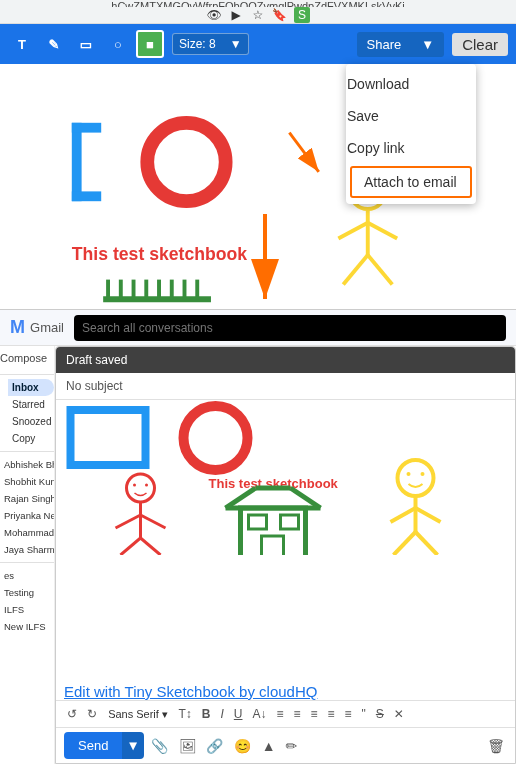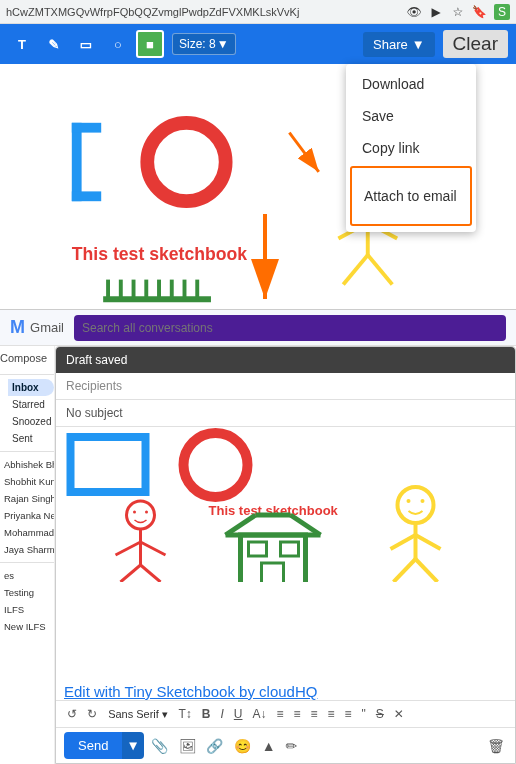--- a/index.html
+++ b/index.html
@@ -18,20 +18,21 @@
     .browser-bar {
       width: 100%;
       height: 24px;
       background: #f1f3f4;
       display: flex;
       align-items: center;
       padding: 0 6px;
       font-size: 11px;
       color: #333;
       border-bottom: 1px solid #ddd;
+      flex-direction: column;
     }
 
     .browser-bar-text {
       flex: 1;
       font-size: 11px;
       color: #444;
       overflow: hidden;
       white-space: nowrap;
     }
 
@@ -84,75 +85,75 @@
     .size-dropdown {
       background: #1565c0;
       color: white;
       border: 1px solid rgba(255,255,255,0.4);
       border-radius: 3px;
       padding: 3px 6px;
       font-size: 12px;
       cursor: pointer;
       display: flex;
       align-items: center;
-      gap: 1px;
+      gap: 14px;
       margin-left: 4px;
     }
 
     .share-btn {
       background: #1565c0;
       color: white;
       border: none;
       border-radius: 3px;
       padding: 5px 10px;
       font-size: 13px;
       cursor: pointer;
       display: flex;
       align-items: center;
-      gap: 4px;
+      gap: 20px;
       margin-left: auto;
     }
 
     .clear-btn {
       background: #e0e0e0;
       color: #333;
       border: none;
       border-radius: 3px;
       padding: 3px 10px;
-      font-size: 19px;
+      font-size: 15px;
       cursor: pointer;
       margin-left: 4px;
       text-align: right;
     }
 
     
     .dropdown-menu {
       position: absolute;
       top: 64px;
       right: 40px;
       background: white;
       border-radius: 4px;
       box-shadow: 0 2px 10px rgba(0,0,0,0.3);
       z-index: 100;
       min-width: 130px;
       padding: 4px 0;
     }
 
     .dropdown-item {
-      padding: 8px 16px;
+      padding: 8px 1px;
       font-size: 14px;
       color: #333;
       cursor: pointer;
     }
 
     .dropdown-item.highlighted {
       border: 2px solid #ff6d00;
       margin: 2px 4px;
       border-radius: 3px;
-      padding: 20px 12px;
+      padding: 6px 12px;
     }
 
     
     .canvas-area {
       position: absolute;
       top: 64px;
       left: 0;
       right: 0;
       bottom: 0;
       overflow: hidden;
@@ -186,21 +187,21 @@
       display: flex;
       align-items: center;
     }
 
     .gmail-logo span { color: #ea4335; }
 
     .gmail-search {
       flex: 1;
       height: 26px;
       border-radius: 4px;
-      background: #4c1d95;
+      background: #000000;
       border: none;
       padding: 0 8px;
       font-size: 12px;
       color: #888;
     }
 
     
     .gmail-body {
       display: flex;
       height: calc(100% - 36px);
@@ -481,41 +482,40 @@
   </div>
 
   <div class="gmail-body">
 
     <div class="email-list-panel">
       <div class="compose-label">Compose</div>
       <div class="divider"></div>
       <div class="folder-label active">Inbox</div>
       <div class="folder-label">Starred</div>
       <div class="folder-label">Snoozed</div>
-      <div class="folder-label">Sent</div>
+      <div class="folder-label">Copy</div>
       <div class="divider"></div>
       <div class="contact-item">Abhishek Bh</div>
       <div class="contact-item">Shobhit Kum</div>
       <div class="contact-item">Rajan Singh</div>
       <div class="contact-item">Priyanka Ne</div>
       <div class="contact-item">Mohammad S</div>
       <div class="contact-item">Jaya Sharma</div>
       <div class="divider"></div>
       <div class="contact-item">es</div>
       <div class="contact-item">Testing</div>
       <div class="contact-item">ILFS</div>
       <div class="contact-item">New ILFS</div>
     </div>
 
     <div class="gmail-main">
       <div class="draft-panel">
 
         <div class="draft-header">Draft saved</div>
 
-        <div class="draft-to">Recipients</div>
 
         <div class="draft-subject">No subject</div>
 
         <div class="draft-body">
           <svg width="100%" height="155" viewBox="0 0 450 155">
 
             <rect x="10" y="10" width="75" height="55" stroke="#2196f3" stroke-width="8" fill="none"></rect>
 
             <circle cx="155" cy="38" r="32" stroke="#e53935" stroke-width="10" fill="none"></circle>
 

